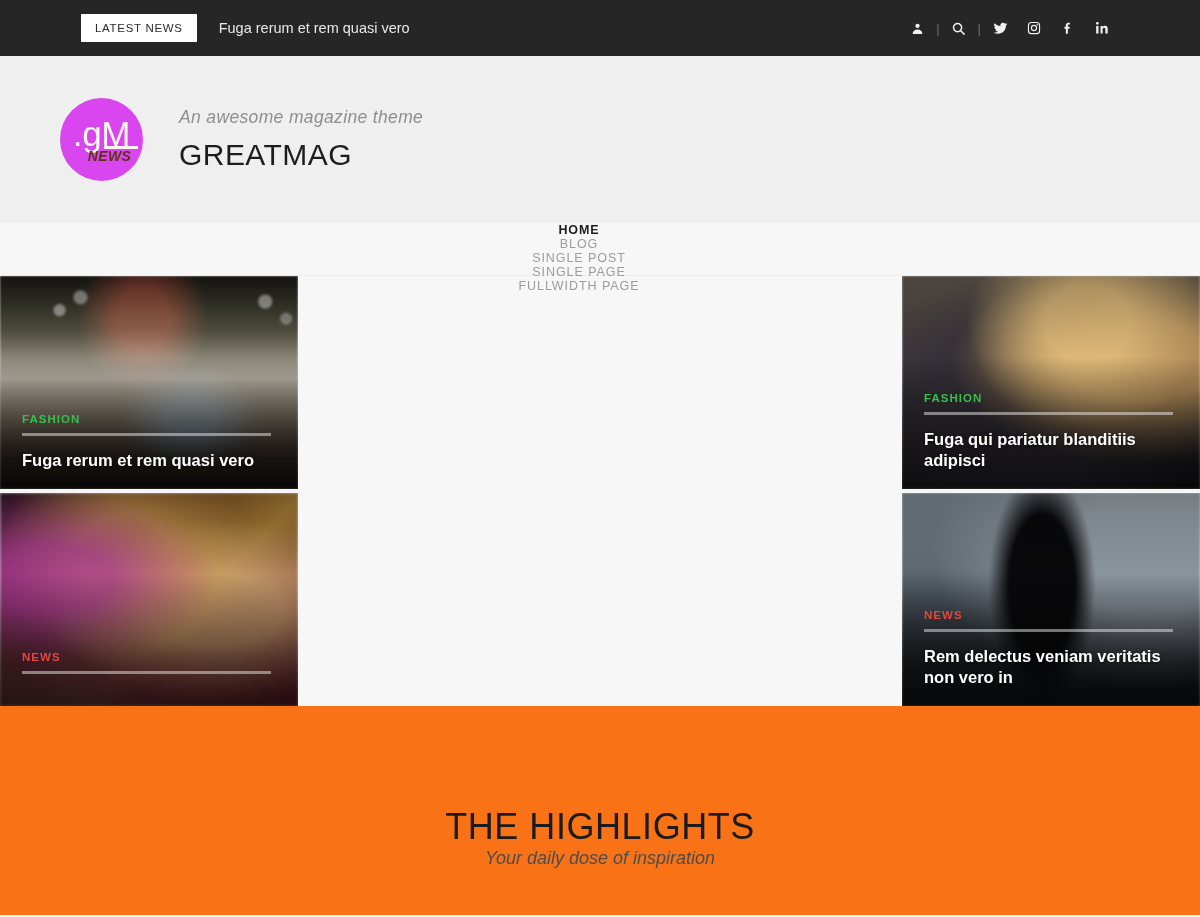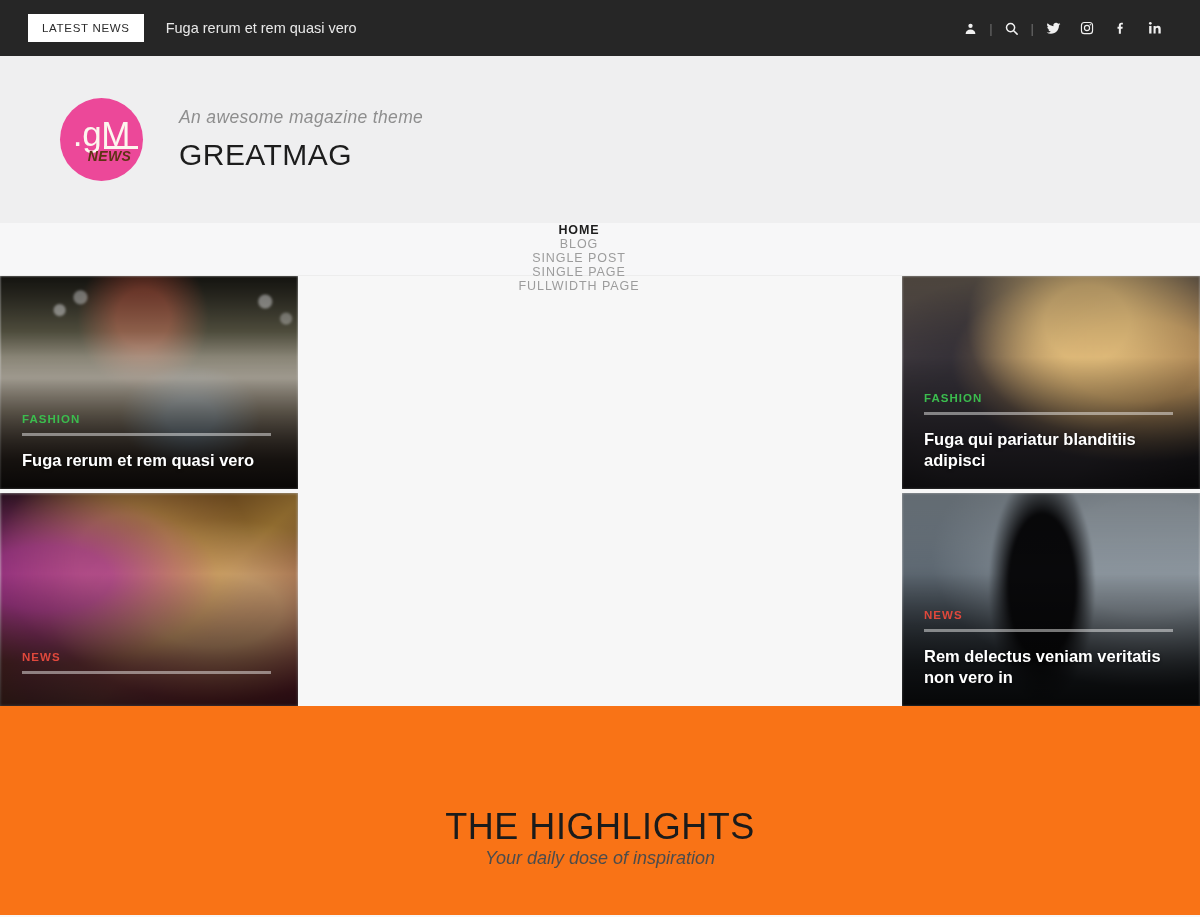--- a/index.html
+++ b/index.html
@@ -7,21 +7,21 @@
     width:1200px; height:917px;
     font-family:"Liberation Sans", sans-serif;
     background:#f7f7f7;
     overflow:hidden;
   }
 
   
   .topbar {
     height:56px; background:#262626;
     display:flex; align-items:center;
-    padding:0 28px; position:relative;
+    padding:0 81px; position:relative;
   }
   .latest-badge {
     background:#ffffff; color:#2b2b2b;
     font-size:11.5px; letter-spacing:.06em;
     padding:8px 14px; white-space:nowrap;
     font-family:"Liberation Sans", sans-serif;
   }
   .latest-ticker {
     color:#e8e8e8; font-size:14.5px;
     margin-left:22px; white-space:nowrap;
@@ -38,21 +38,21 @@
   .tb-sep { color:#6f6f6f; font-size:13px; padding:0 2px; }
 
   
   .header {
     height:167px; background:#efeff0;
     display:flex; align-items:center;
     padding:0 60px;
   }
   .logo-mark {
     width:83px; height:83px; border-radius:50%;
-    background:#ec4899; position:relative; flex:0 0 83px;
+    background:#d946ef; position:relative; flex:0 0 83px;
   }
   .logo-gm {
     position:absolute; left:0; right:0; top:18px;
     text-align:center; color:#fdf6ee;
     font-size:35px; font-weight:400; line-height:1;
     font-family:"Liberation Sans", sans-serif;
     letter-spacing:-.01em;
   }
   .logo-rule {
     position:absolute; width:34px; height:2.5px; background:#fdf6ee;

